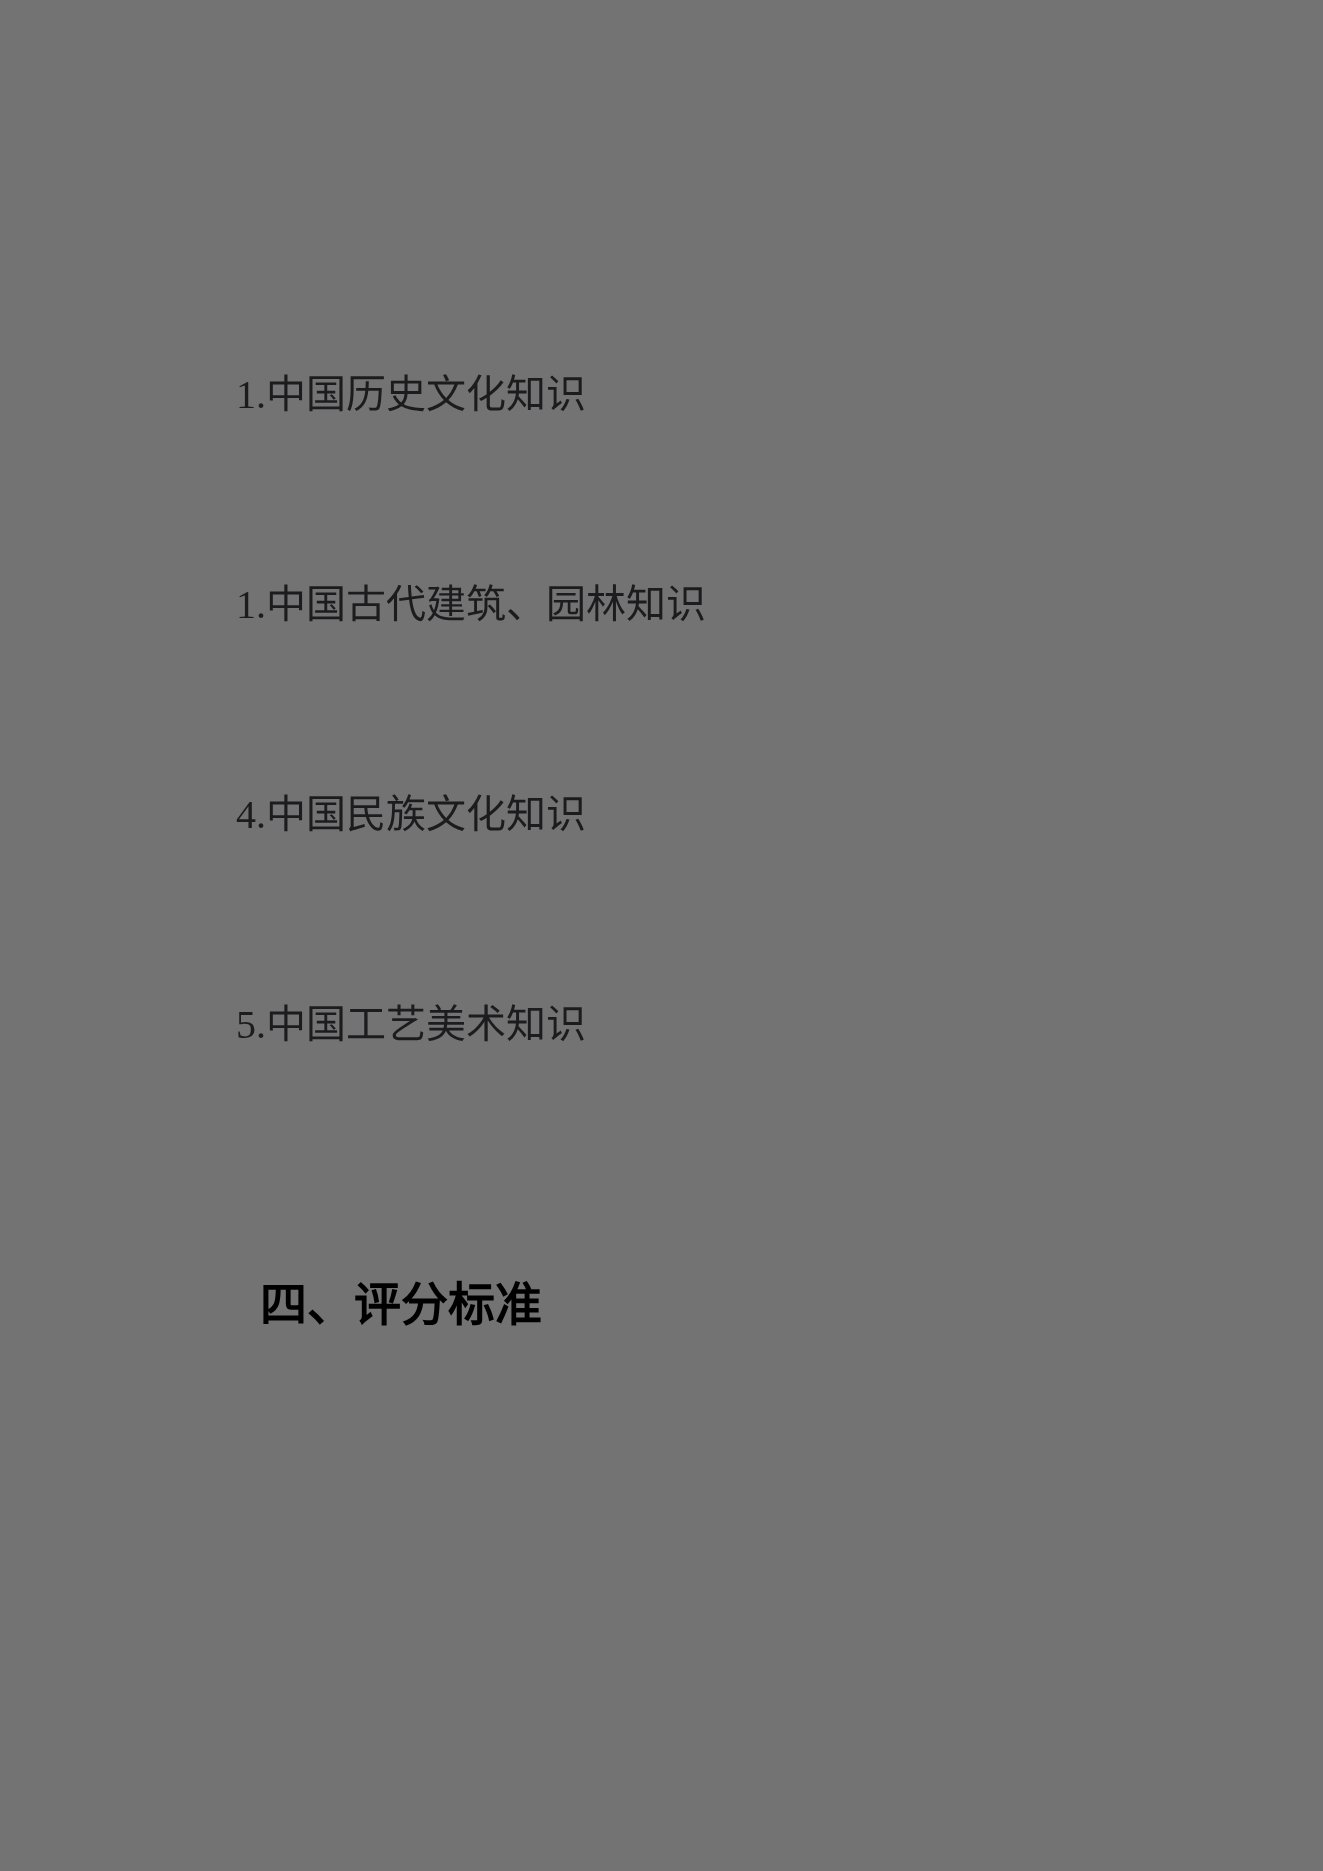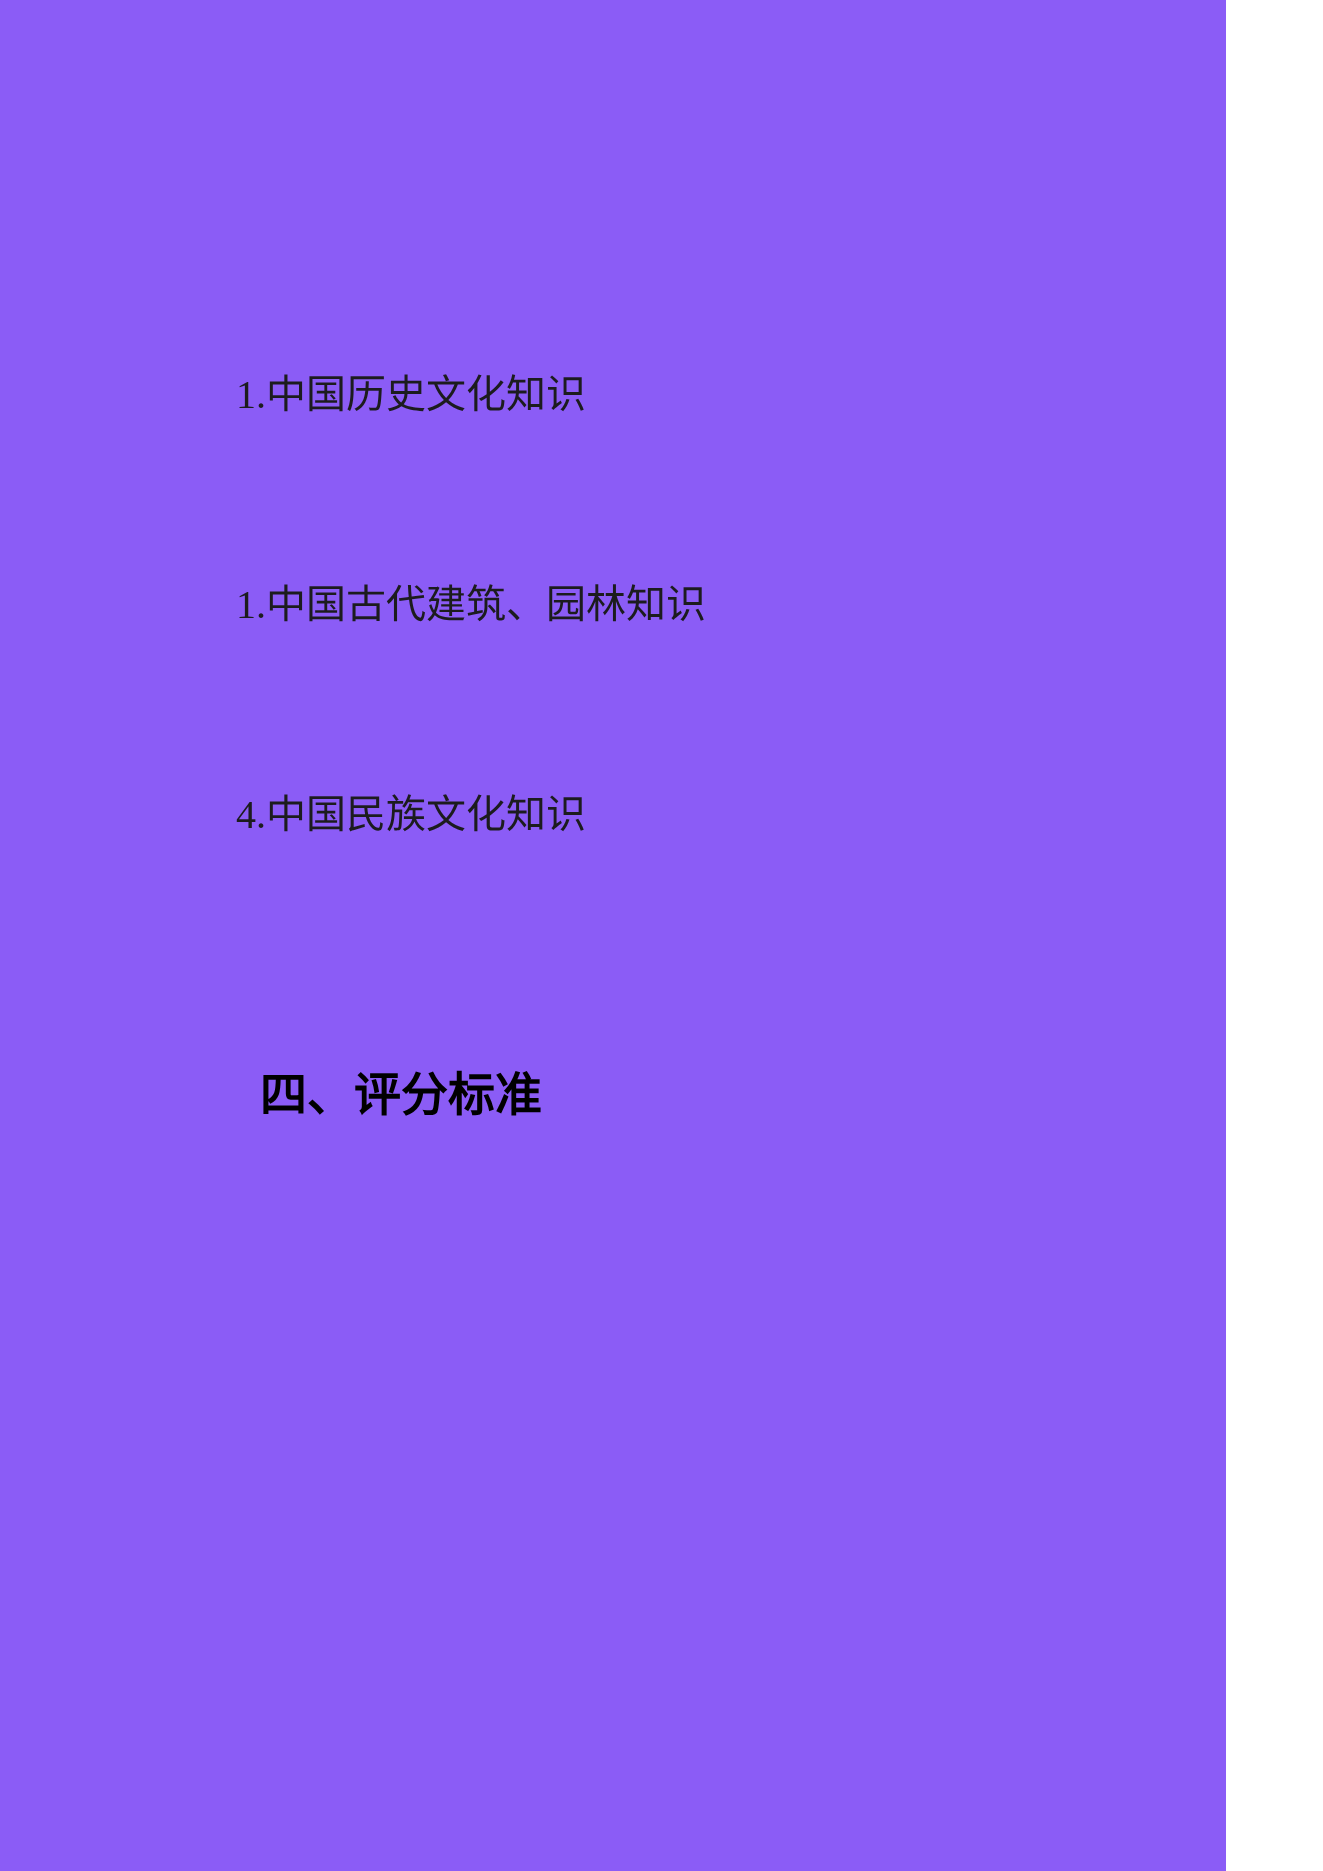--- a/index.html
+++ b/index.html
@@ -2,23 +2,23 @@
 <html lang="zh-CN"><head>
 <meta charset="utf-8">
 <style>
   html, body {
     margin: 0;
     padding: 0;
     background: #ffffff;
   }
   .page {
     position: relative;
-    width: 1226px;
+    width: 1323px;
     height: 1871px;
-    background: #8b5cf6;
+    background: #737373;
     overflow: hidden;
     font-family: "Liberation Serif", "DejaVu Serif", serif;
   }
   .content {
     position: absolute;
     left: 190px;
     top: 150px;
     width: 955px;
     color: #1c1c1e;
     font-size: 40px;
@@ -41,20 +41,21 @@
 </style>
 </head>
 <body>
 
 <div class="page">
   <div class="content">
 
     <div class="line indent-list">1.中国历史文化知识</div>
     <div class="line indent-list">1.中国古代建筑、园林知识</div>
     <div class="line indent-list">4.中国民族文化知识</div>
+    <div class="line indent-list">5.中国工艺美术知识</div>
 
     <div class="line heading">四、评分标准</div>
     
     
     
     
 
     
 
     

